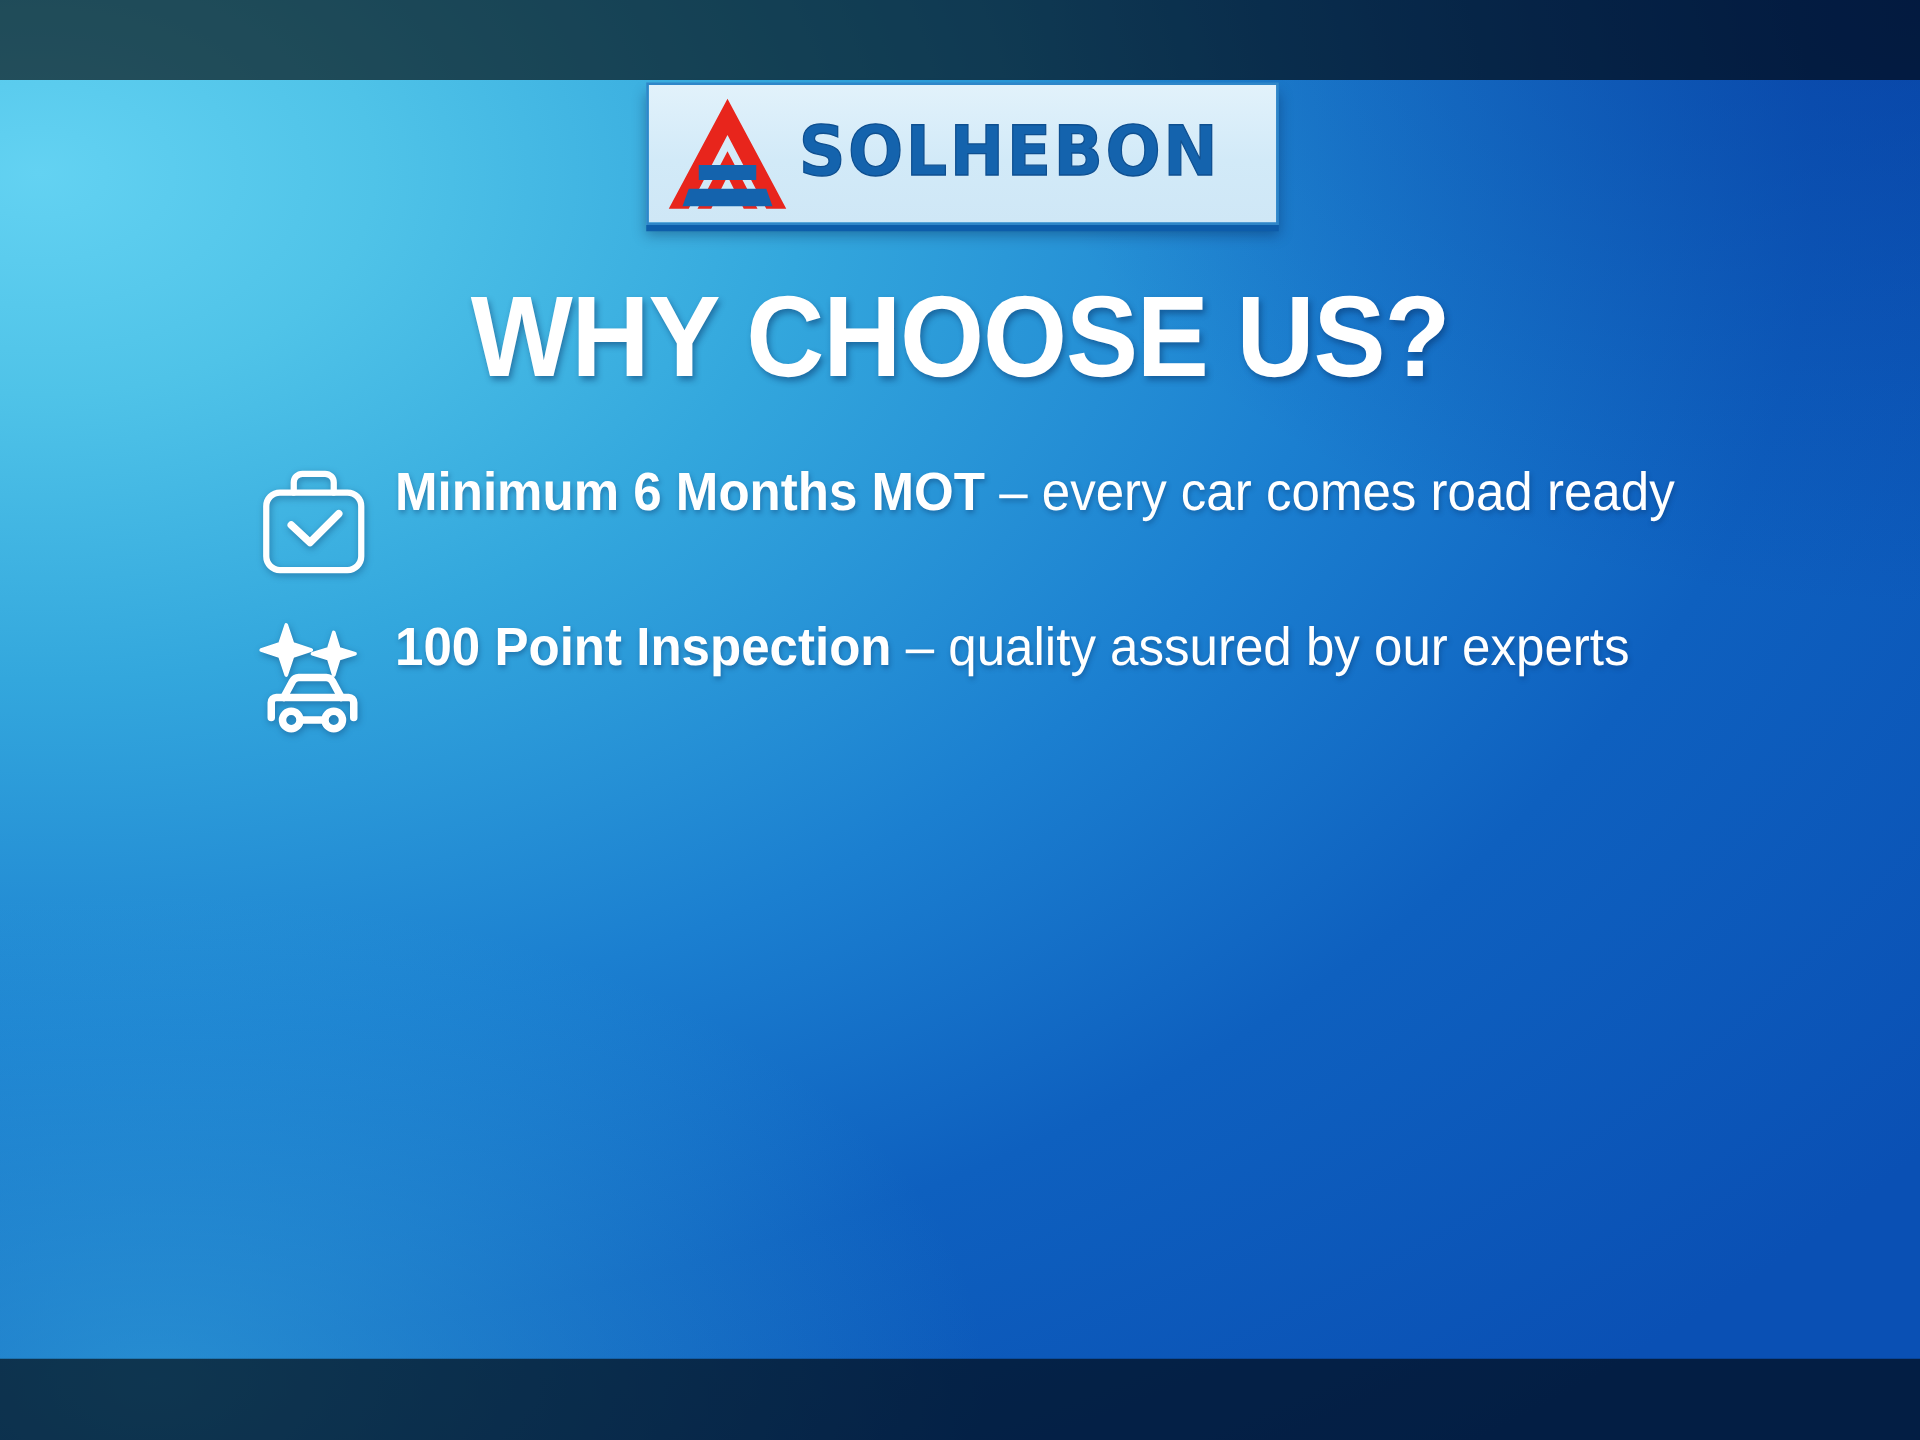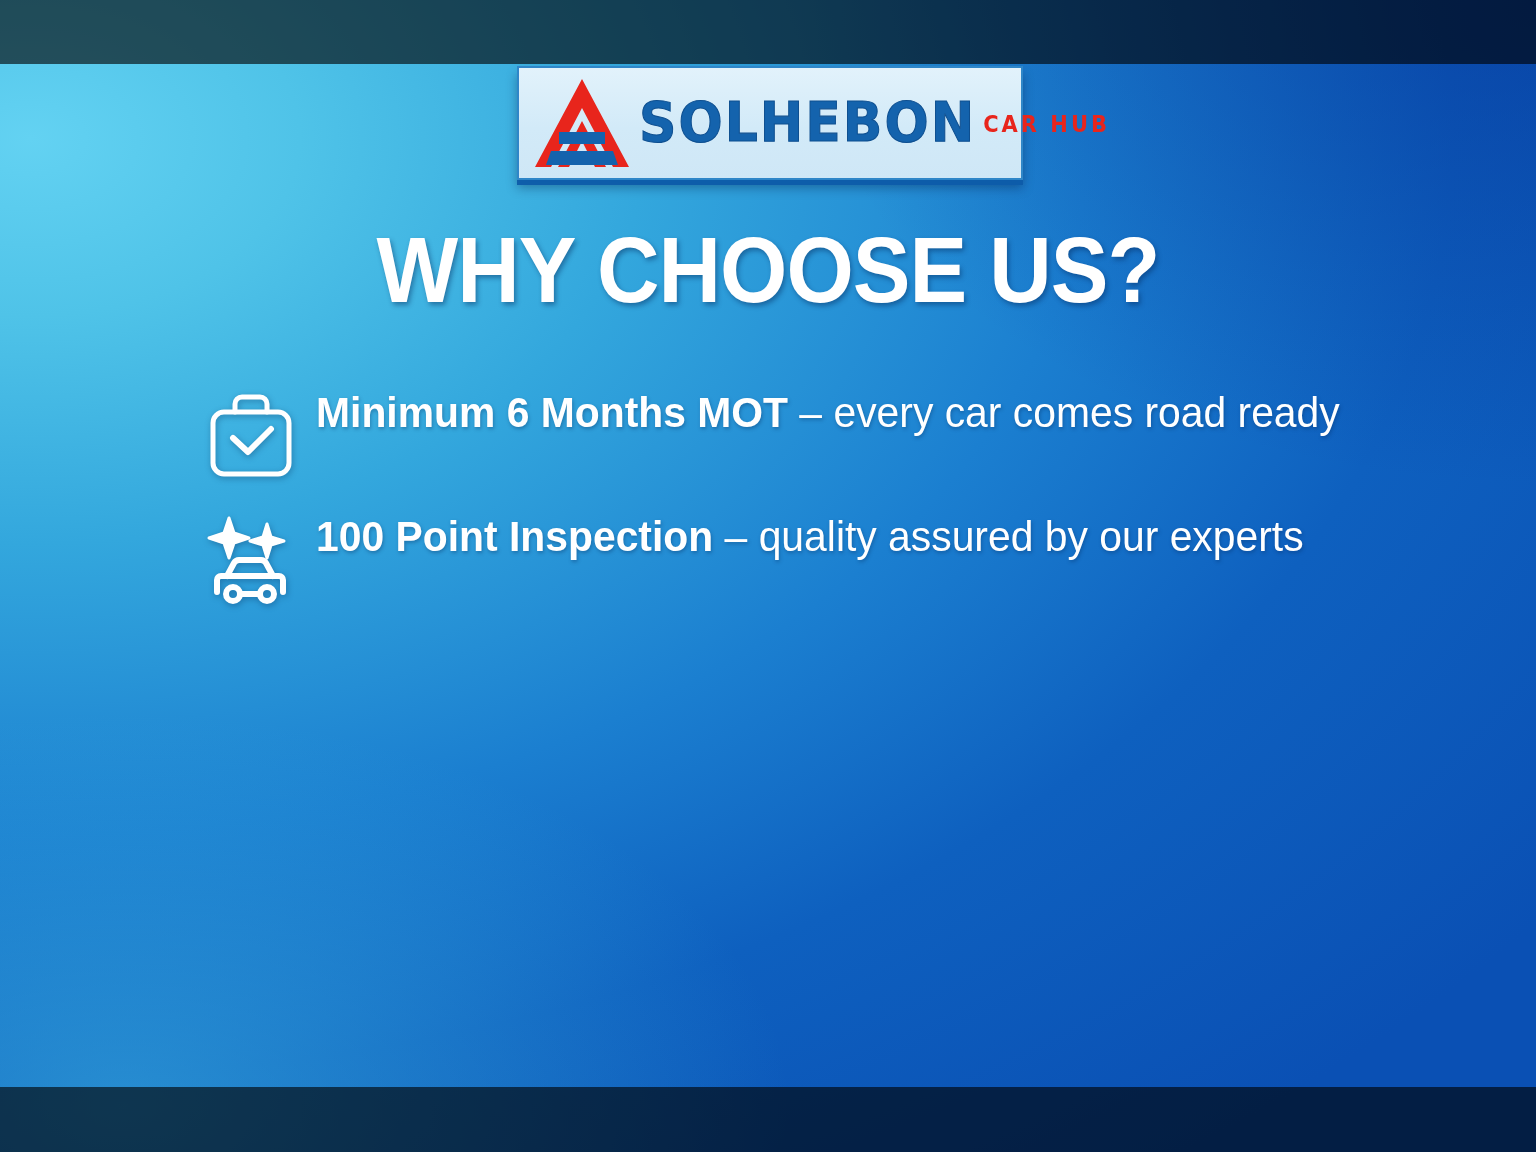--- a/index.html
+++ b/index.html
@@ -101,21 +101,21 @@
     letter-spacing:-1px;
     color:#ffffff;
     transform:scaleX(0.94);
     text-shadow:2px 3px 5px rgba(5,40,90,0.45);
     z-index:15;
   }
 
   
   #benefits {
     position:absolute;
-    left:186px; top:384px;
+    left:186px; top:366px;
     width:1300px;
     z-index:15;
   }
   .benefit {
     display:flex;
     align-items:flex-start;
     margin-bottom:22px;
   }
   .benefit:last-child { margin-bottom:0; }
 
@@ -157,24 +157,20 @@
       <path d="M49 4 L96 92 L80 92 L49 33 L18 92 L2 92 Z" fill="#e8251c"></path>
 
       <path d="M49 46 L73 92 L62 92 L49 66 L36 92 L25 92 Z" fill="#e8251c"></path>
 
       <rect x="26" y="57" width="46" height="12" fill="#1463ad"></rect>
       <path d="M18 76 L80 76 L85 90 L13 90 Z" fill="#1463ad"></path>
     </svg>
 
     <div id="logo-words">
       <div class="logo-name">SOLHEBON</div>
-      <div class="logo-rule-row">
-        <div class="logo-rule"></div>
-        <div class="logo-sub">CAR HUB</div>
-      </div>
     </div>
   </div>
 
   <div id="page-title">WHY CHOOSE US?</div>
 
   <div id="benefits">
 
     <div class="benefit">
       <div class="benefit-icon">
         <svg width="104" height="96" viewBox="0 0 104 96" fill="none" stroke="#ffffff" stroke-width="5" stroke-linecap="round" stroke-linejoin="round">

